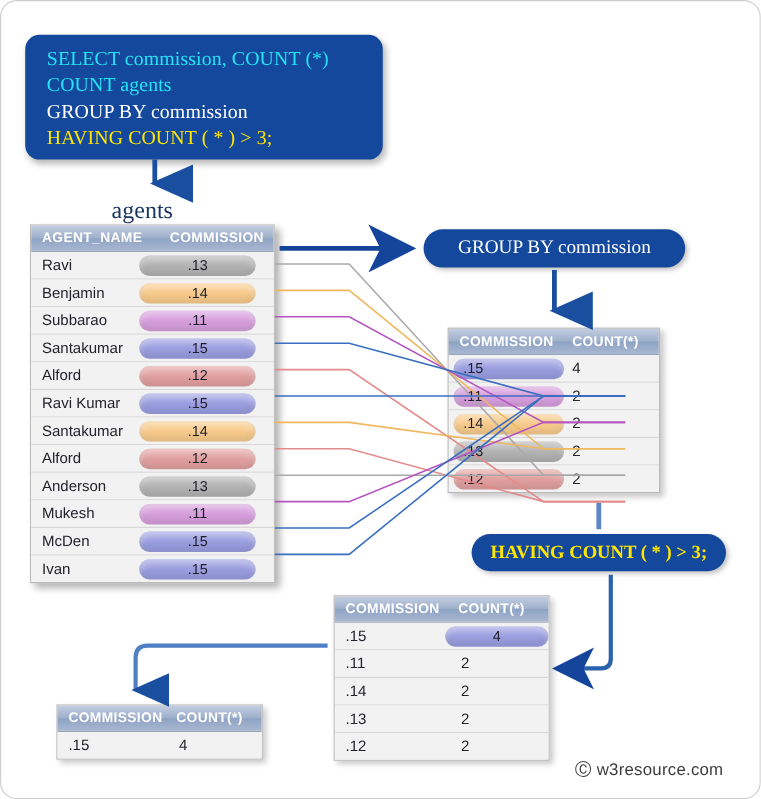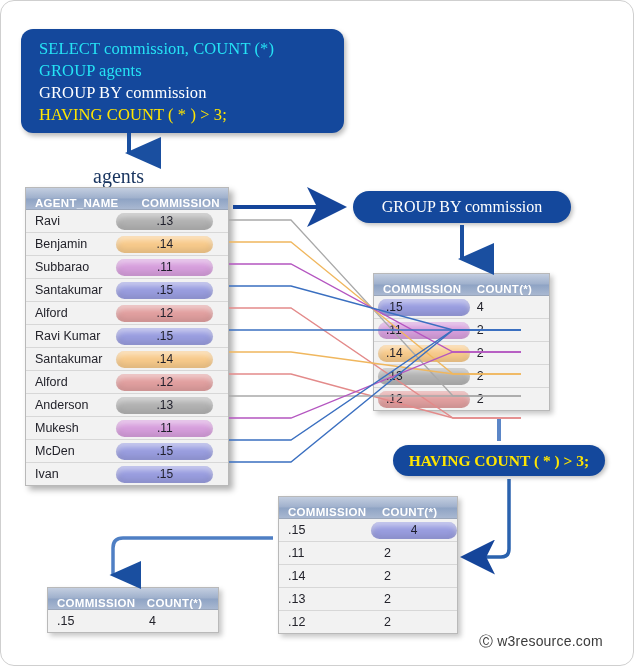--- a/index.html
+++ b/index.html
@@ -17,21 +17,21 @@
     box-sizing: border-box;
     overflow: hidden;
     font-family: "Liberation Sans", sans-serif;
   }
 
   
   #sql-box {
     position: absolute;
     left: 20px;
     top: 28px;
-    width: 323px;
+    width: 298px;
     height: 104px;
     background: #14489c;
     border-radius: 12px;
     box-shadow: 2px 3px 5px rgba(0,0,0,.28);
     padding: 9px 0 0 18px;
     box-sizing: border-box;
   }
   #sql-box .line {
     font-family: "Liberation Serif", serif;
     font-size: 16.5px;
@@ -53,21 +53,21 @@
     color: #23232b;
   }
   .tbl .hdr {
     display: flex;
     background: linear-gradient(to bottom, #c3cee0 0%, #9fb0cc 48%, #8ea3c4 52%, #a9b8d1 100%);
     color: #ffffff;
     font-weight: bold;
     font-size: 11.5px;
     letter-spacing: .3px;
     height: 21px;
-    align-items: flex-end;
+    align-items: center;
     border-bottom: 1px solid #9aa6ba;
   }
   .tbl .row {
     display: flex;
     align-items: center;
     height: 22px;
     border-bottom: 1px solid #d7d7d7;
     background: #f2f2f2;
   }
   .tbl .row:last-child { border-bottom: none; }
@@ -192,21 +192,21 @@
     letter-spacing: .2px;
   }
 </style>
 </head>
 <body>
 
 <div id="page">
 
   <div id="sql-box">
     <div class="line c-cyan" style="color: rgb(37, 227, 245);">SELECT commission, COUNT (*)</div>
-    <div class="line c-cyan" style="color: rgb(37, 227, 245);">GROUP agents</div>
+    <div class="line c-cyan" style="color: rgb(37, 227, 245);">COUNT agents</div>
     <div class="line c-white" style="color: rgb(255, 255, 255);">GROUP BY commission</div>
     <div class="line c-yellow" style="color: rgb(255, 230, 0);">HAVING COUNT ( * ) &gt; 3;</div>
   </div>
 
   <div id="agents-label">agents</div>
 
   <div id="agents-table" class="tbl">
     <div class="hdr">
       <div class="h1">AGENT_NAME</div>
       <div class="h2">COMMISSION</div>

